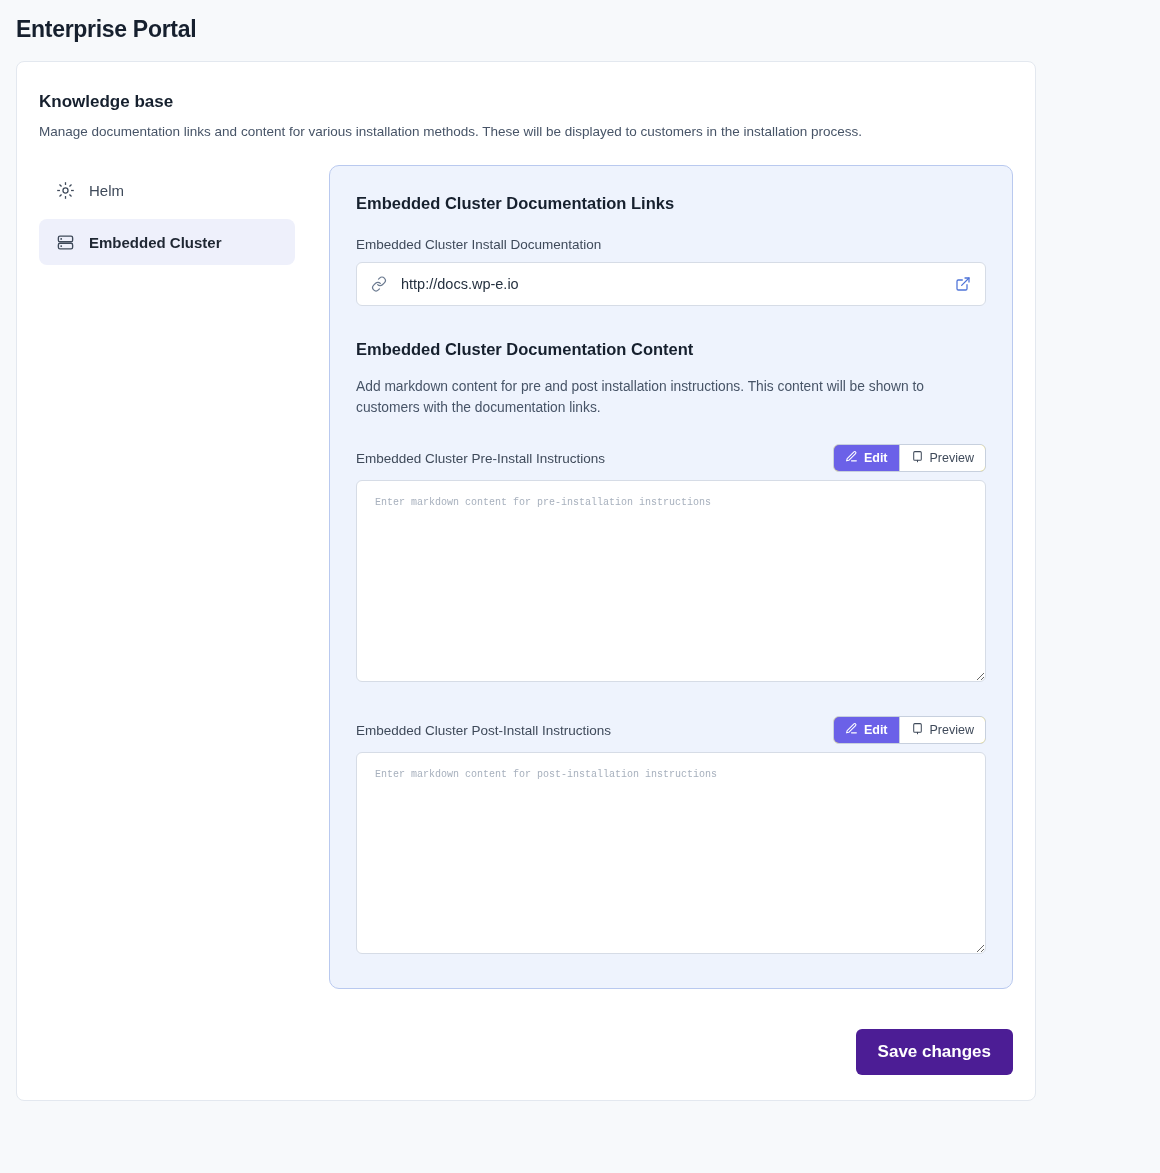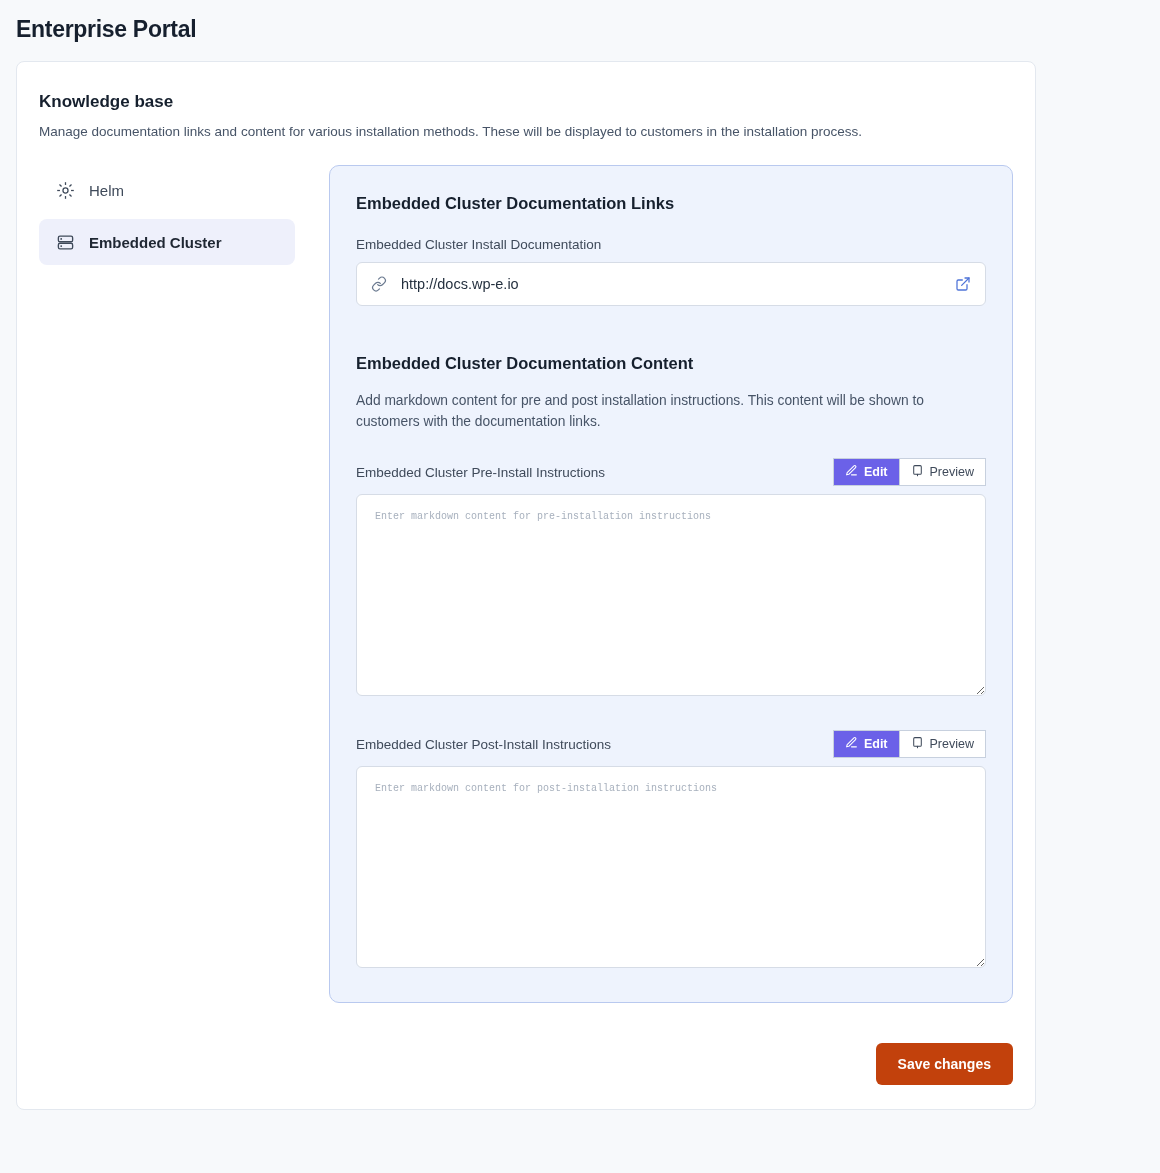--- a/index.html
+++ b/index.html
@@ -157,21 +157,21 @@
     color: #4f74d8;
     display: flex;
     align-items: center;
     padding: 2px;
   }
 
   .panel-h2 {
     font-size: 16.5px;
     font-weight: bold;
     color: #16202e;
-    margin: 48px 0 18px 0;
+    margin: 34px 0 18px 0;
   }
   .panel-desc {
     font-size: 13.8px;
     color: #475467;
     line-height: 1.5;
     margin: 0 0 26px 0;
     max-width: 760px;
   }
 
   .md-row {
@@ -180,21 +180,21 @@
     justify-content: space-between;
     margin-bottom: 8px;
   }
   .md-label {
     font-size: 13.5px;
     color: #3f4a5a;
   }
   .seg {
     display: inline-flex;
     border: 1px solid #c7d0de;
-    border-radius: 0;
+    border-radius: 6px;
     overflow: hidden;
     background: #fde047;
   }
   .seg-btn {
     display: inline-flex;
     align-items: center;
     gap: 6px;
     font-size: 12.5px;
     padding: 5px 11px;
     cursor: pointer;
@@ -227,24 +227,24 @@
   .area-post { height: 202px; margin-bottom: 0; }
   .block-gap { margin-bottom: 30px; }
 
   
   .card-footer {
     display: flex;
     justify-content: flex-end;
     margin-top: 40px;
   }
   .save-btn {
-    background: #c2410c;
+    background: #4c1d95;
     color: #ffffff;
     font-weight: bold;
-    font-size: 14px;
+    font-size: 17px;
     border: none;
     border-radius: 6px;
     padding: 13px 22px;
     cursor: pointer;
     font-family: "Liberation Sans", sans-serif;
   }
 </style>
 </head>
 <body>
 

